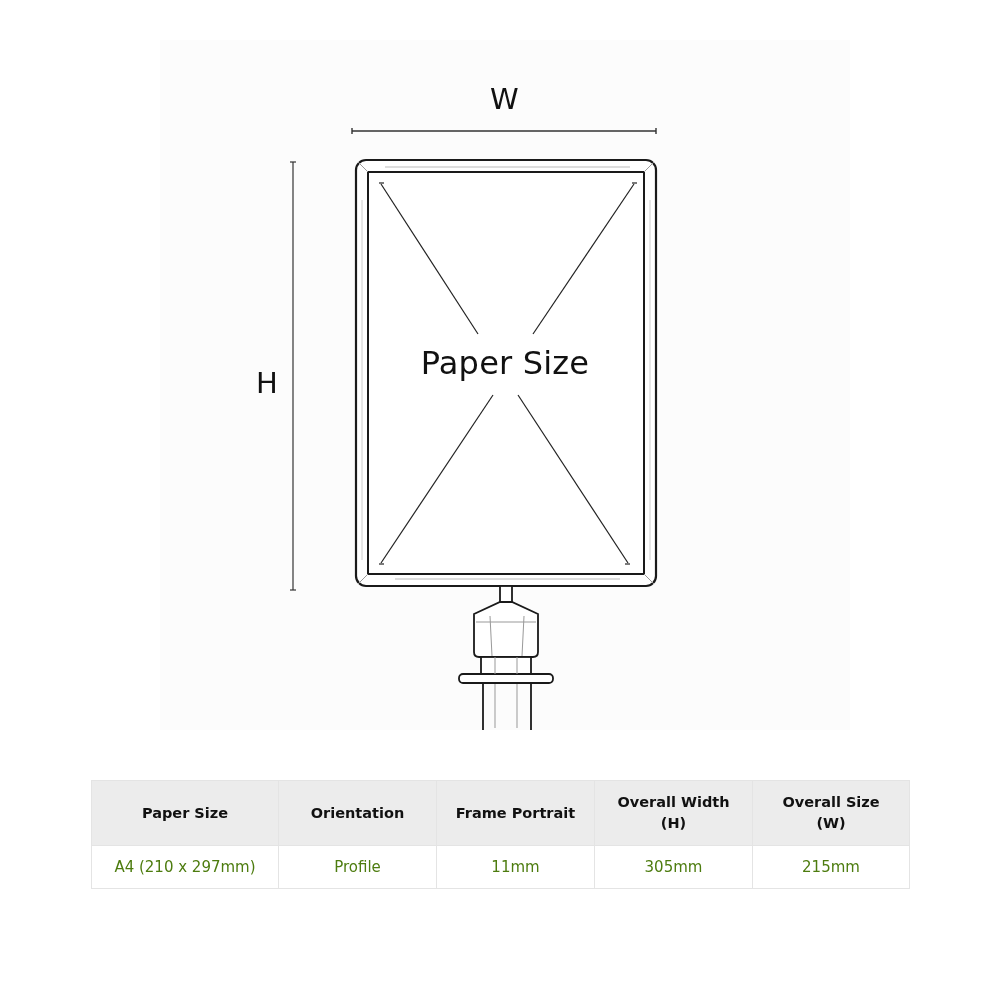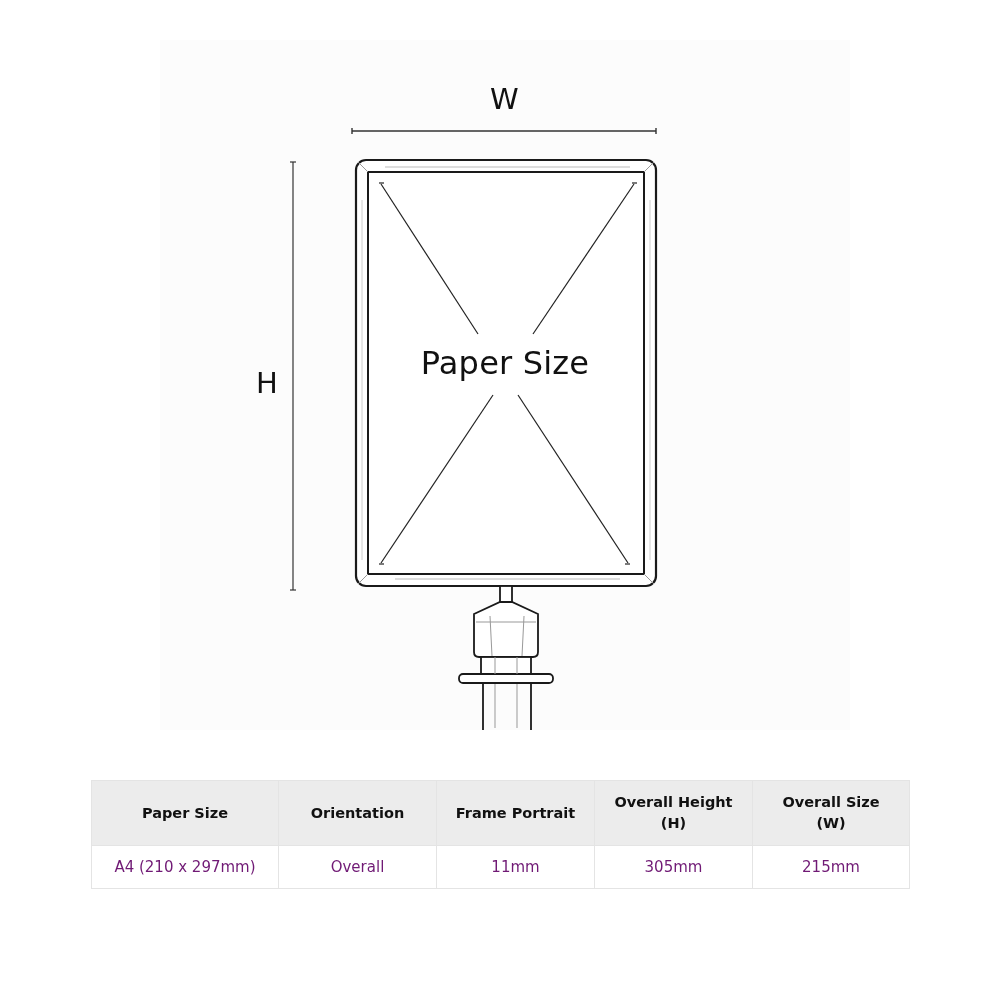--- a/index.html
+++ b/index.html
@@ -7,21 +7,21 @@
          font-family:"DejaVu Sans", "Liberation Sans", sans-serif; color:#111; }
   .drawing-panel { position:absolute; left:160px; top:40px; width:690px; height:690px; background:#fcfcfc; }
   .diagram { position:absolute; left:0; top:0; width:1000px; height:760px; }
   .dim-label { position:absolute; font-size:29px; color:#111; font-weight:400; }
   .dim-w { left:490px; top:82px; }
   .dim-h { left:256px; top:366px; }
   .center-label { position:absolute; left:405px; top:344px; width:200px; text-align:center; font-size:32px; color:#111; letter-spacing:0.2px; }
   table.spec { position:absolute; left:91px; top:780px; width:818px; border-collapse:collapse; table-layout:fixed; }
   table.spec th, table.spec td { border:1px solid #e4e4e4; text-align:center; vertical-align:middle; }
   table.spec th { background:#ececec; height:64px; font-size:14.5px; font-weight:700; color:#111; line-height:21px; padding:0 6px; }
-  table.spec td { background:#ffffff; height:40px; font-size:15px; font-weight:400; color:#701a75; }
+  table.spec td { background:#ffffff; height:40px; font-size:15px; font-weight:400; color:#4d7c0f; }
 </style>
 </head>
 <body>
 
 <div class="drawing-panel"></div>
 
 <svg class="diagram" viewBox="0 0 1000 760" xmlns="http://www.w3.org/2000/svg">
 
   <g stroke="#333" stroke-width="1.4">
     <line x1="352" y1="131" x2="656" y2="131"></line>
@@ -90,26 +90,26 @@
       <col style="width:158px">
       <col style="width:158px">
       <col style="width:158px">
       <col style="width:157px">
   </colgroup>
   <thead>
     <tr>
       <th><span>Paper Size</span></th>
       <th><span>Orientation</span></th>
       <th><span>Frame Portrait</span></th>
-      <th><span>Overall Height</span><br><span>(H)</span></th>
+      <th><span>Overall Width</span><br><span>(H)</span></th>
       <th><span>Overall Size</span><br><span>(W)</span></th>
     </tr>
   </thead>
   <tbody>
     <tr>
       <td>A4 (210 x 297mm)</td>
-      <td>Overall</td>
+      <td>Profile</td>
       <td>11mm</td>
       <td>305mm</td>
       <td>215mm</td>
     </tr>
   </tbody>
 </table>
 
 </body></html>

